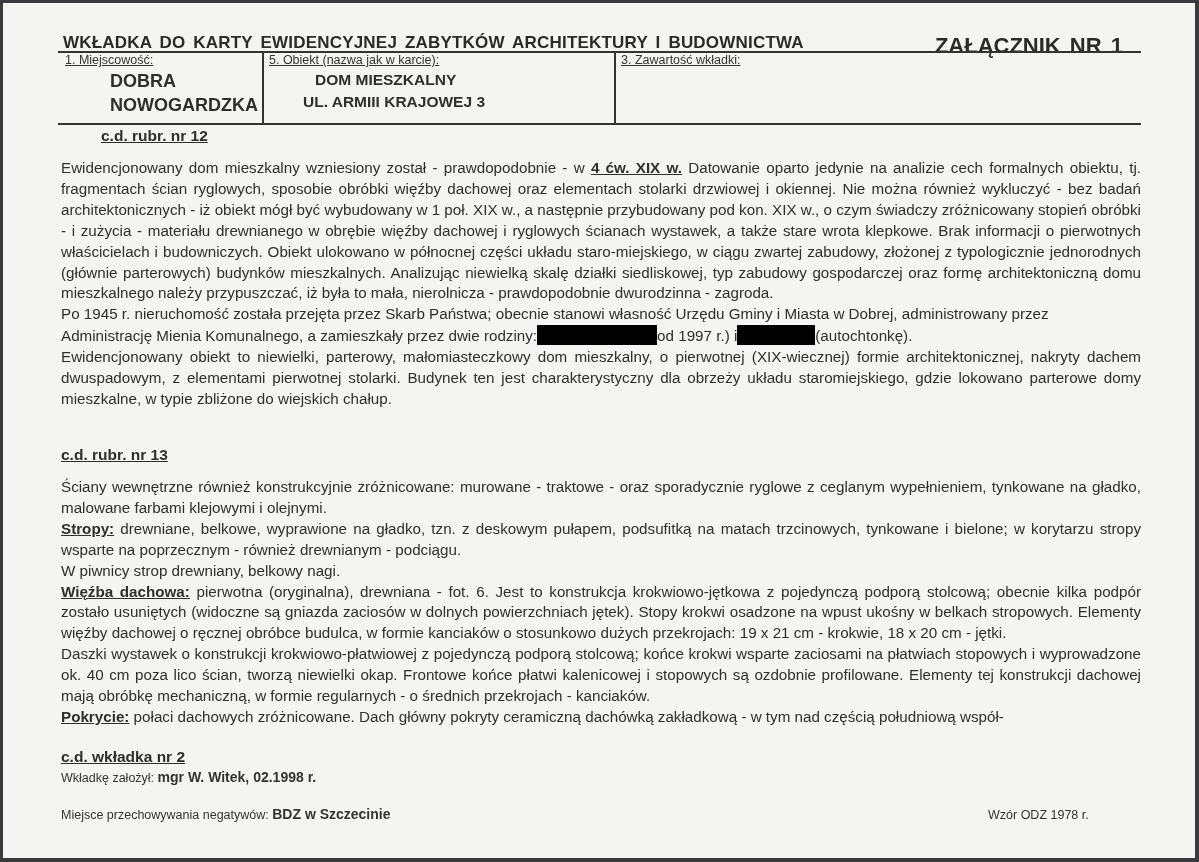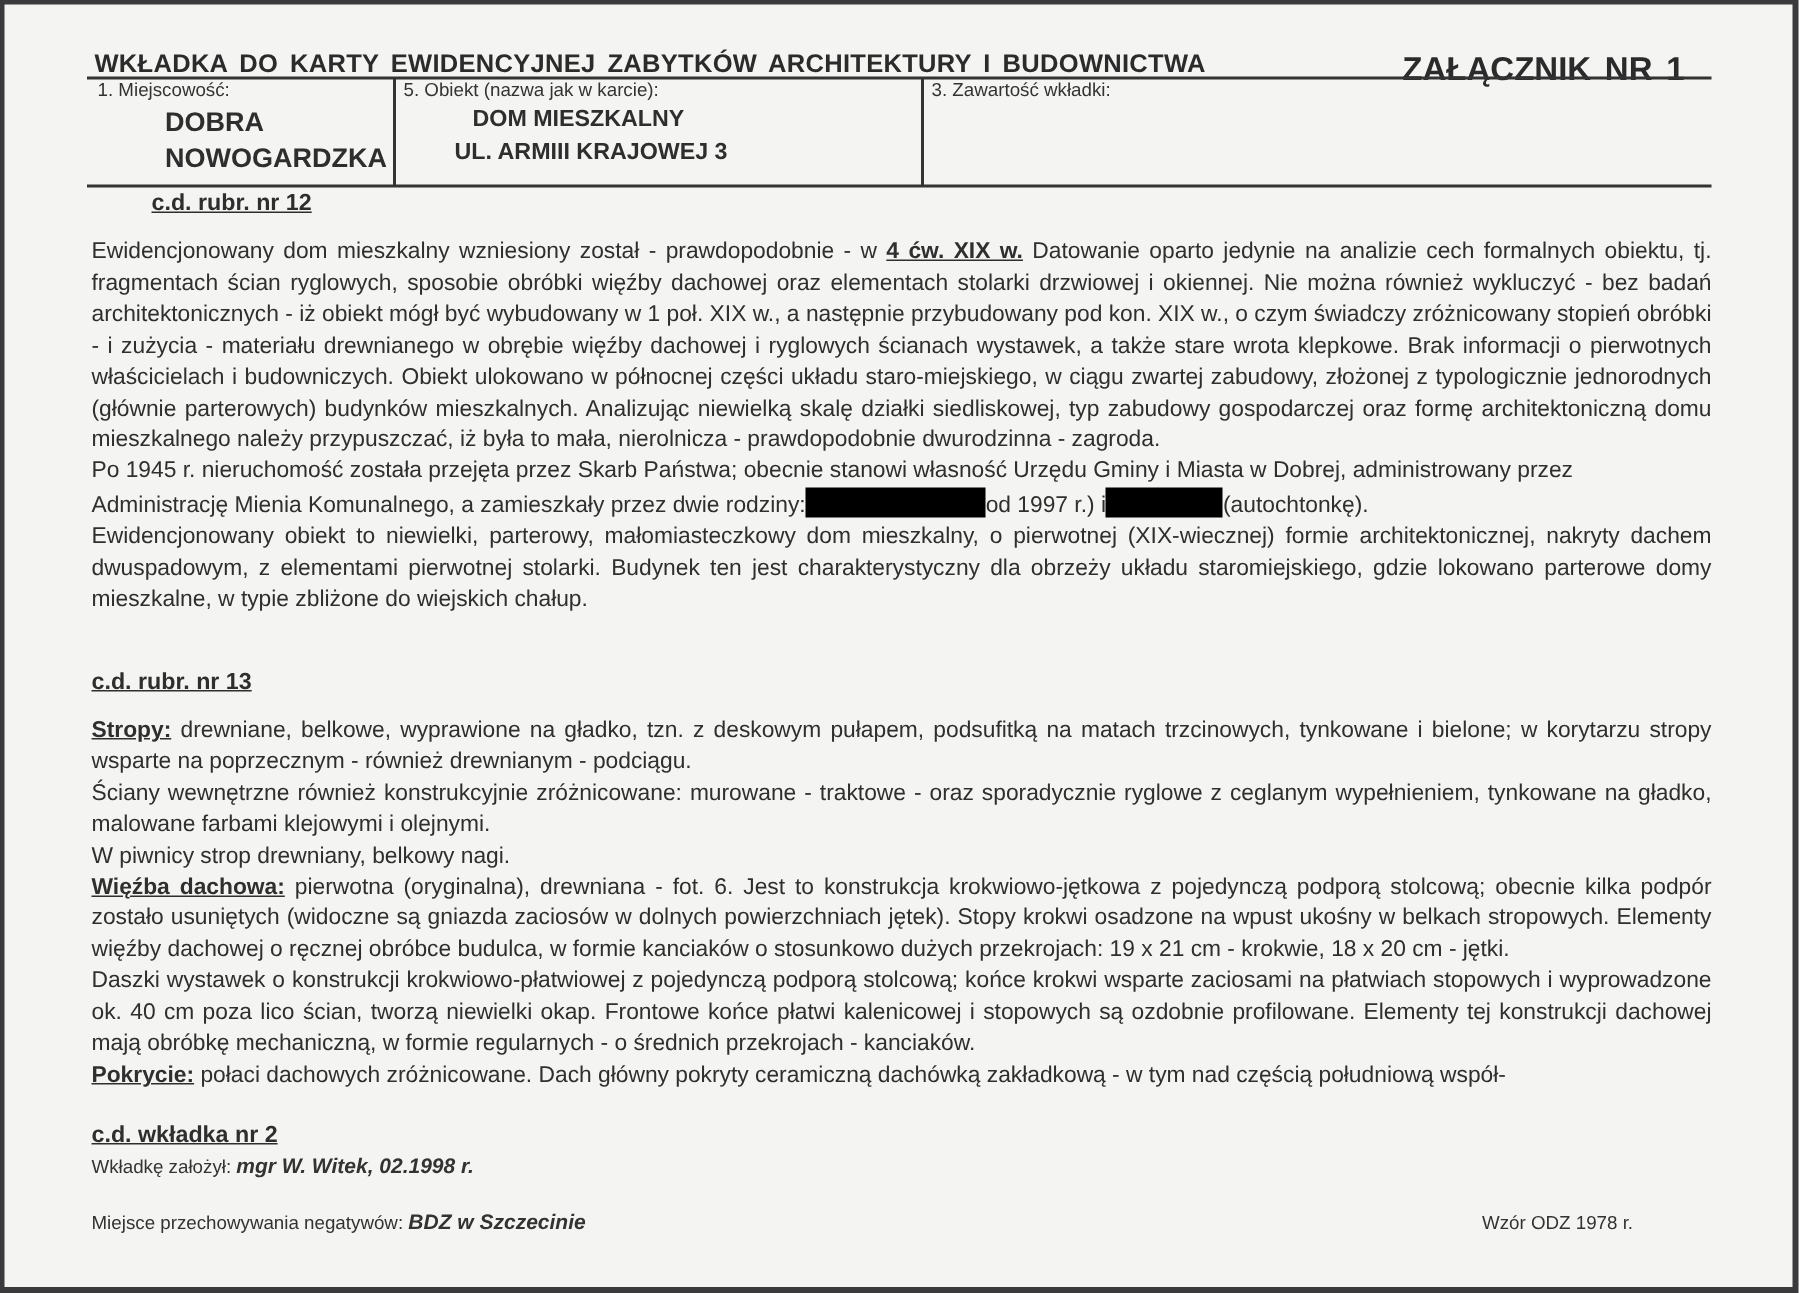--- a/index.html
+++ b/index.html
@@ -16,36 +16,36 @@
   .title {
     position:absolute; left:60px; top:30px; font-size:17px; font-weight:bold;
     letter-spacing:0.2px; color:#2b2b2b; white-space:nowrap; word-spacing:3px;
   }
   .annex {
     position:absolute; right:72px; top:30px; font-size:22px; font-weight:bold;
     color:#2b2b2b; word-spacing:3px;
   }
   .hline { position:absolute; background:#333; }
   .vline { position:absolute; background:#333; width:2px; }
-  .cell-label { position:absolute; font-size:12.5px; color:#333; white-space:nowrap; }
+  .cell-label { position:absolute; font-size:12.5px; color:#333; white-space:nowrap;text-decoration:underline; }
   .cell-value { position:absolute; font-size:18px; font-weight:bold; color:#2e2e2e; line-height:24px;margin-left:28px; }
   .cell-value.small { font-size:15.5px; line-height:21px; }
   .sec-head {
     position:absolute; left:58px; font-size:15.5px; font-weight:bold;
     text-decoration:underline; color:#2e2e2e;
   }
   .body-text {
     position:absolute; left:58px; width:1080px; font-size:15.2px; line-height:20.9px;
     color:#2f2f2f; text-align:justify;
   }
   .body-text p { margin:0; }
   .kw { font-weight:bold; text-decoration:underline; }
   .redact { display:inline-block; background:#000; height:20px; vertical-align:-4px; }
   .footer-small { position:absolute; font-size:12.5px; color:#333; white-space:nowrap; }
-  .footer-small b { font-size:14px;font-style:italic; }
+  .footer-small b { font-size:14px; }
 </style>
 </head>
 <body>
 
 <div class="page">
 
   <div class="title">WKŁADKA DO KARTY EWIDENCYJNEJ ZABYTKÓW ARCHITEKTURY I BUDOWNICTWA</div>
   <div class="annex">ZAŁĄCZNIK NR 1</div>
 
   <div class="hline" style="left:55px; top:48px; width:1083px; height:2px;"></div>
@@ -67,22 +67,22 @@
 
   <div class="body-text" style="top:155px;">
     <p><span>Ewidencjonowany dom mieszkalny wzniesiony został - prawdopodobnie - w </span><span class="kw">4 ćw. XIX w.</span><span> Datowanie oparto jedynie na analizie cech formalnych obiektu, tj. fragmentach ścian ryglowych, sposobie obróbki więźby dachowej oraz elementach stolarki drzwiowej i okiennej. Nie można również wykluczyć - bez badań architektonicznych - iż obiekt mógł być wybudowany w 1 poł. XIX w., a następnie przybudowany pod kon. XIX w., o czym świadczy zróżnicowany stopień obróbki - i zużycia - materiału drewnianego w obrębie więźby dachowej i ryglowych ścianach wystawek, a także stare wrota klepkowe. Brak informacji o pierwotnych właścicielach i budowniczych. Obiekt ulokowano w północnej części układu staro-miejskiego, w ciągu zwartej zabudowy, złożonej z typologicznie jednorodnych (głównie parterowych) budynków mieszkalnych. Analizując niewielką skalę działki siedliskowej, typ zabudowy gospodarczej oraz formę architektoniczną  domu mieszkalnego należy przypuszczać, iż była to mała, nierolnicza - prawdopodobnie dwurodzinna - zagroda.</span></p>
     <p style="text-align:left;"><span>Po 1945 r. nieruchomość została przejęta przez Skarb Państwa; obecnie stanowi własność Urzędu Gminy i Miasta w Dobrej, administrowany przez Administrację Mienia Komunalnego, a zamieszkały przez dwie rodziny:</span><span class="redact" style="width:120px;"></span><span>od 1997 r.) i</span><span class="redact" style="width:78px;"></span><span>(autochtonkę).</span></p>
     <p>Ewidencjonowany obiekt to niewielki, parterowy, małomiasteczkowy dom mieszkalny, o pierwotnej (XIX-wiecznej) formie architektonicznej, nakryty dachem dwuspadowym, z elementami pierwotnej stolarki. Budynek ten jest charakterystyczny dla obrzeży układu staromiejskiego, gdzie lokowano parterowe domy mieszkalne, w typie zbliżone do wiejskich chałup.</p>
   </div>
 
   <div class="sec-head" style="top:443px;">c.d. rubr. nr 13</div>
 
   <div class="body-text" style="top:474px;">
+    <p>Ściany wewnętrzne również konstrukcyjnie zróżnicowane: murowane - traktowe - oraz sporadycznie ryglowe z ceglanym wypełnieniem, tynkowane na gładko, malowane farbami klejowymi i olejnymi.</p>
     <p><span class="kw">Stropy:</span><span> drewniane, belkowe, wyprawione na gładko, tzn. z deskowym pułapem, podsufitką na matach trzcinowych, tynkowane i bielone; w korytarzu stropy wsparte na poprzecznym - również drewnianym - podciągu.</span></p>
-    <p>Ściany wewnętrzne również konstrukcyjnie zróżnicowane: murowane - traktowe - oraz sporadycznie ryglowe z ceglanym wypełnieniem, tynkowane na gładko, malowane farbami klejowymi i olejnymi.</p>
     <p>W piwnicy strop drewniany, belkowy nagi.</p>
     <p><span class="kw">Więźba dachowa:</span><span> pierwotna (oryginalna), drewniana - fot. 6. Jest to konstrukcja krokwiowo-jętkowa z pojedynczą podporą stolcową; obecnie kilka podpór zostało usuniętych (widoczne są gniazda zaciosów w dolnych powierzchniach jętek). Stopy krokwi osadzone na wpust ukośny w belkach stropowych. Elementy więźby dachowej o ręcznej obróbce budulca, w formie kanciaków o stosunkowo dużych przekrojach: 19 x 21 cm - krokwie, 18 x 20 cm - jętki.</span></p>
     <p>Daszki wystawek o konstrukcji krokwiowo-płatwiowej z pojedynczą podporą stolcową; końce krokwi wsparte zaciosami na płatwiach stopowych i wyprowadzone ok. 40 cm poza lico ścian, tworzą niewielki okap. Frontowe końce płatwi kalenicowej i stopowych są ozdobnie profilowane. Elementy tej konstrukcji dachowej mają obróbkę mechaniczną, w formie regularnych - o średnich przekrojach - kanciaków.</p>
     <p><span class="kw">Pokrycie:</span><span> połaci dachowych zróżnicowane. Dach główny pokryty ceramiczną dachówką zakładkową - w tym nad częścią południową współ-</span></p>
   </div>
 
   <div class="sec-head" style="top:745px;">c.d. wkładka nr 2</div>
 
   <div class="footer-small" style="left:58px; top:766px;">
     <span>Wkładkę założył:</span>

